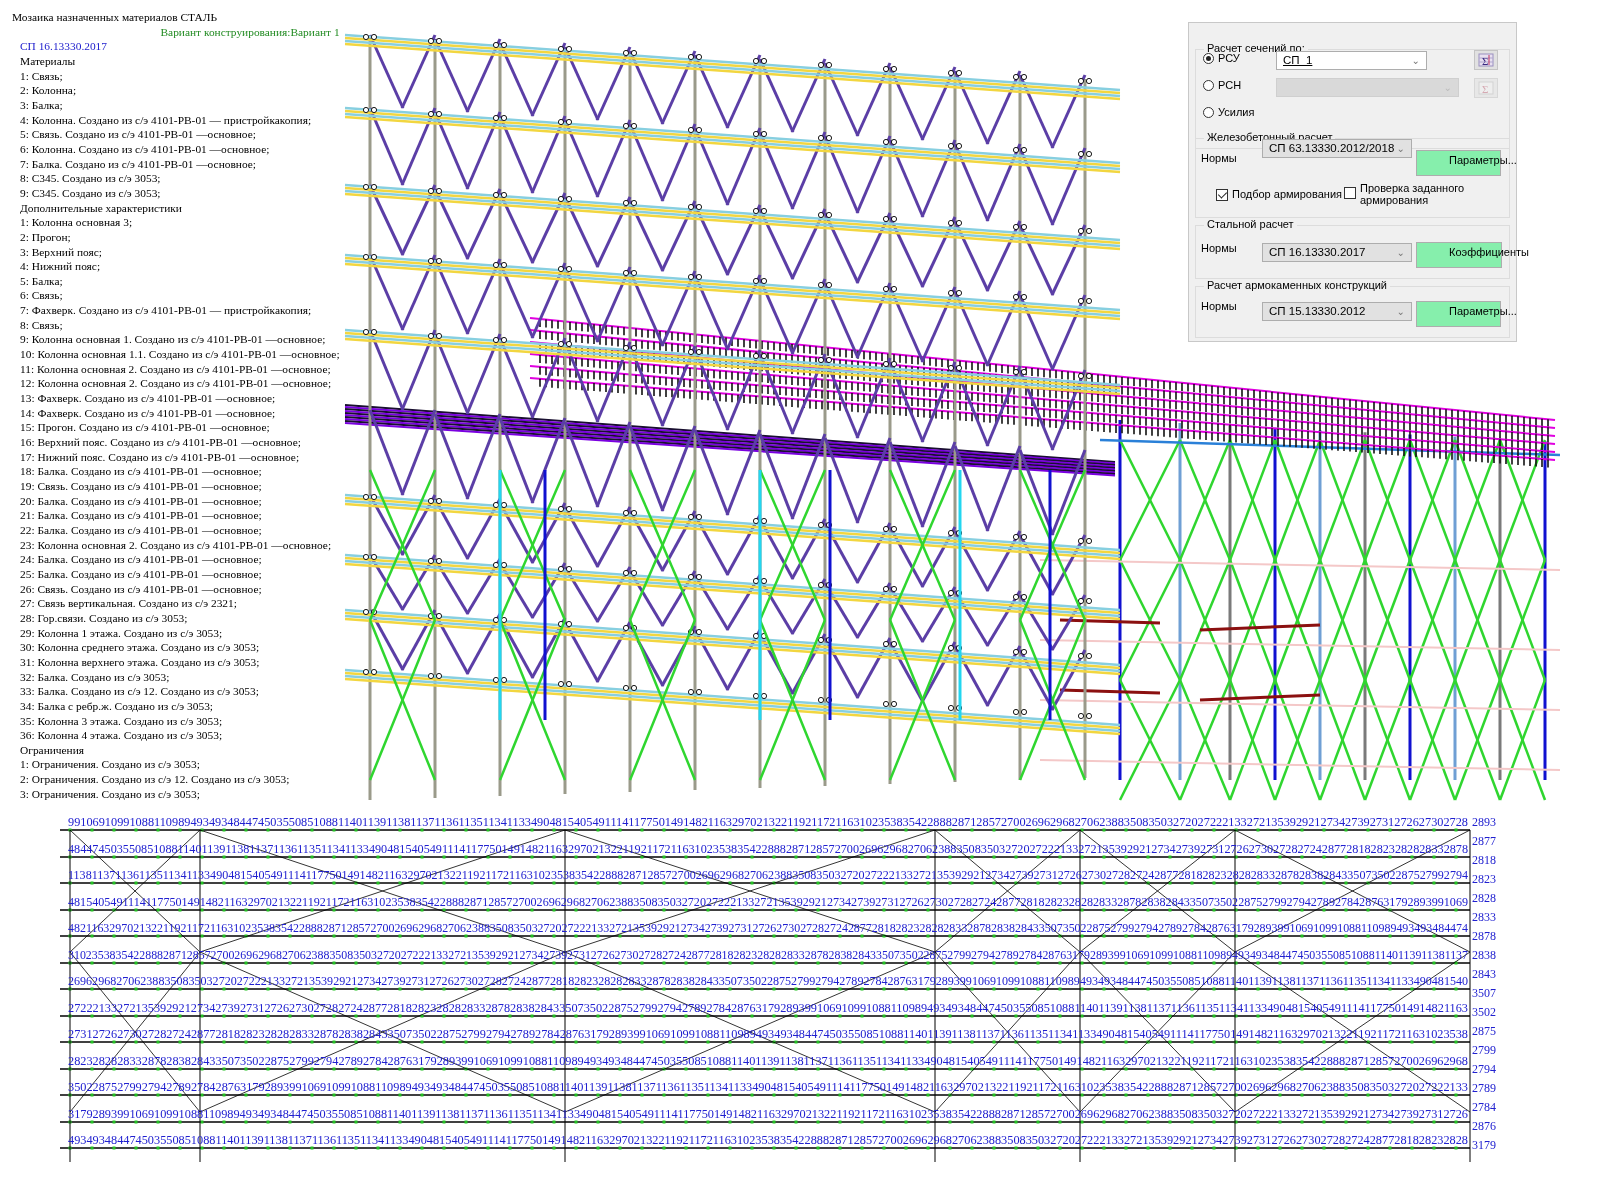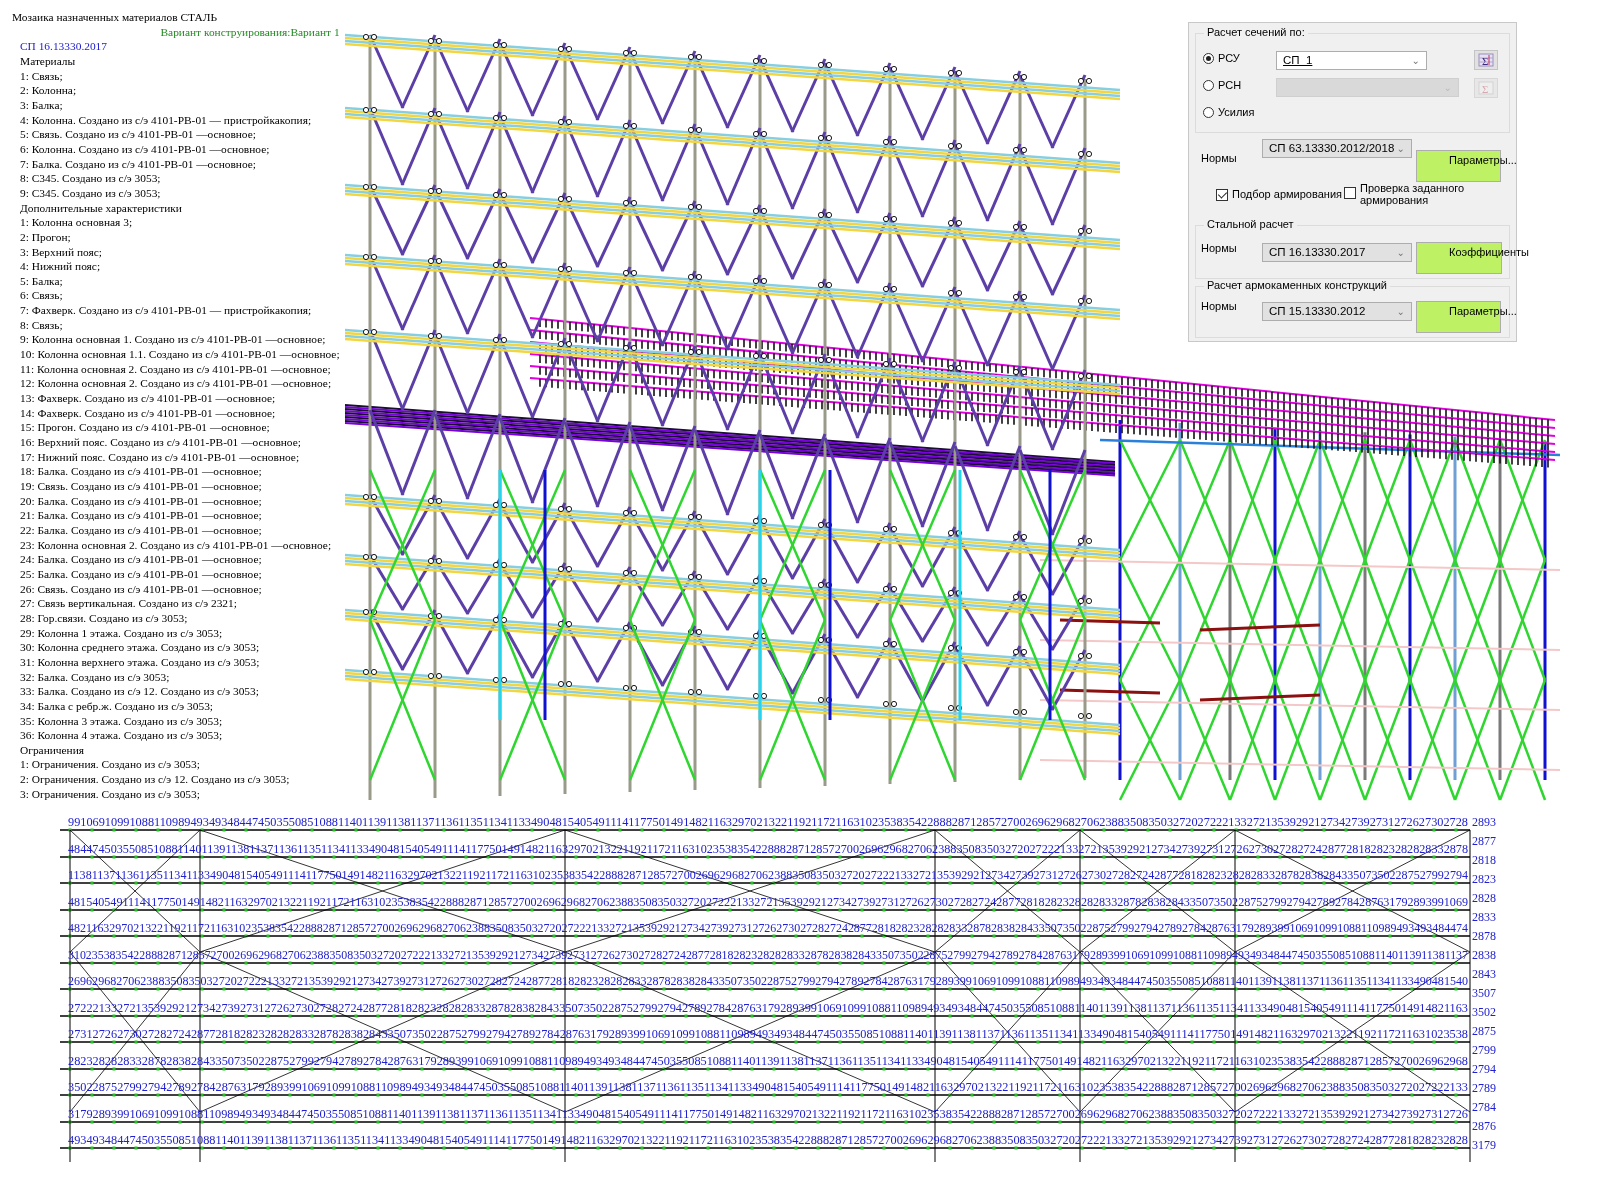--- a/index.html
+++ b/index.html
@@ -16,21 +16,21 @@
   #dialog{position:absolute;left:1188px;top:22px;width:327px;height:318px;background:#f0f0f0;border:1px solid #c8c8c8;z-index:4;font-family:"Liberation Sans","DejaVu Sans",sans-serif;font-size:11px;color:#000;}
   .group{position:absolute;left:6px;right:6px;border:1px solid #dcdcdc;border-radius:0;}
   .group .gtitle{position:absolute;top:-8px;left:8px;background:#f0f0f0;padding:0 3px;font-size:11px;}
   .radio{position:absolute;display:flex;align-items:center;gap:4px;cursor:default;}
   .radio .dot{width:11px;height:11px;border:1px solid #333;border-radius:50%;background:#fff;position:relative;box-sizing:border-box;}
   .radio .dot.on::after{content:"";position:absolute;left:2px;top:2px;width:5px;height:5px;border-radius:50%;background:#222;}
   .combo{position:absolute;height:19px;border:1px solid #adadad;background:#e1e1e1;box-sizing:border-box;font-size:11.5px;line-height:17px;padding-left:6px;}
   .combo.white{background:#fff;}
   .combo.disabled{background:#d9d9d9;border-color:#cfcfcf;}
   .combo .arr{position:absolute;right:6px;top:0;color:#777;font-size:10px;}
-  .btn{position:absolute;height:32px;border:1px solid #adadad;background:#bef264;box-sizing:border-box;font-size:11px;line-height:19px;text-align:center;padding-left:32px;}
+  .btn{position:absolute;height:26px;border:1px solid #adadad;background:#86efac;box-sizing:border-box;font-size:11px;line-height:19px;text-align:center;padding-left:32px;}
   .iconbtn{position:absolute;width:24px;height:20px;border:1px solid #c4c4c4;background:#e1e1e1;box-sizing:border-box;display:flex;align-items:center;justify-content:center;}
   .iconbtn.disabled{opacity:.55;}
   .lbl{position:absolute;font-size:11px;}
   .chk{position:absolute;display:flex;align-items:flex-start;gap:4px;}
   .chk .box{width:12px;height:12px;border:1px solid #333;background:#fff;box-sizing:border-box;position:relative;flex:none;margin-top:1px;}
   .chk .box.on::after{content:"";position:absolute;left:3px;top:0px;width:4px;height:7px;border:solid #222;border-width:0 1.5px 1.5px 0;transform:rotate(45deg);}
 </style>
 </head>
 <body>
 
@@ -2598,21 +2598,21 @@
         <div class="item">36: Колонна 4 этажа. Создано из с/э 3053;</div>
         <div class="sect">Ограничения</div>
         <div class="item">1: Ограничения. Создано из с/э 3053;</div>
         <div class="item">2: Ограничения. Создано из с/э 12. Создано из с/э 3053;</div>
         <div class="item">3: Ограничения. Создано из с/э 3053;</div>
       </div>
   </div>
 
   <div id="dialog">
 
-    <div class="group" style="top:10px;height:98px;">
+    <div class="group" style="top:26px;height:98px;">
       <span class="gtitle">Расчет сечений по:</span>
     </div>
     <div class="radio" style="left:14px;top:29px;">
       <span class="dot on"></span>
       <span>РСУ</span>
     </div>
     <div class="combo white" style="left:87px;top:28px;width:151px;text-decoration:underline;">
       <span>СП_1</span>
       <span class="arr">⌄</span>
     </div>
@@ -2639,20 +2639,23 @@
           <rect x="1" y="1" width="14" height="12" fill="#eee" stroke="#bbb"></rect>
           <text x="4" y="12" font-size="11" font-family="Liberation Serif,serif" fill="#c07080">Σ</text>
         </svg>
     </div>
 
     <div class="radio" style="left:14px;top:83px;">
       <span class="dot"></span>
       <span>Усилия</span>
     </div>
 
+    <div class="group" style="top:115px;height:78px;">
+      <span class="gtitle">Железобетонный  расчет</span>
+    </div>
     <div class="lbl" style="left:12px;top:129px;">Нормы</div>
     <div class="combo" style="left:73px;top:116px;width:150px;">
       <span>СП 63.13330.2012/2018</span>
       <span class="arr">⌄</span>
     </div>
     <div class="btn" style="left:227px;top:127px;width:85px;">Параметры...</div>
     <div class="chk" style="left:14px;top:165px;margin-left:13px;">
       <span class="box on"></span>
       <span>Подбор армирования</span>
     </div>

